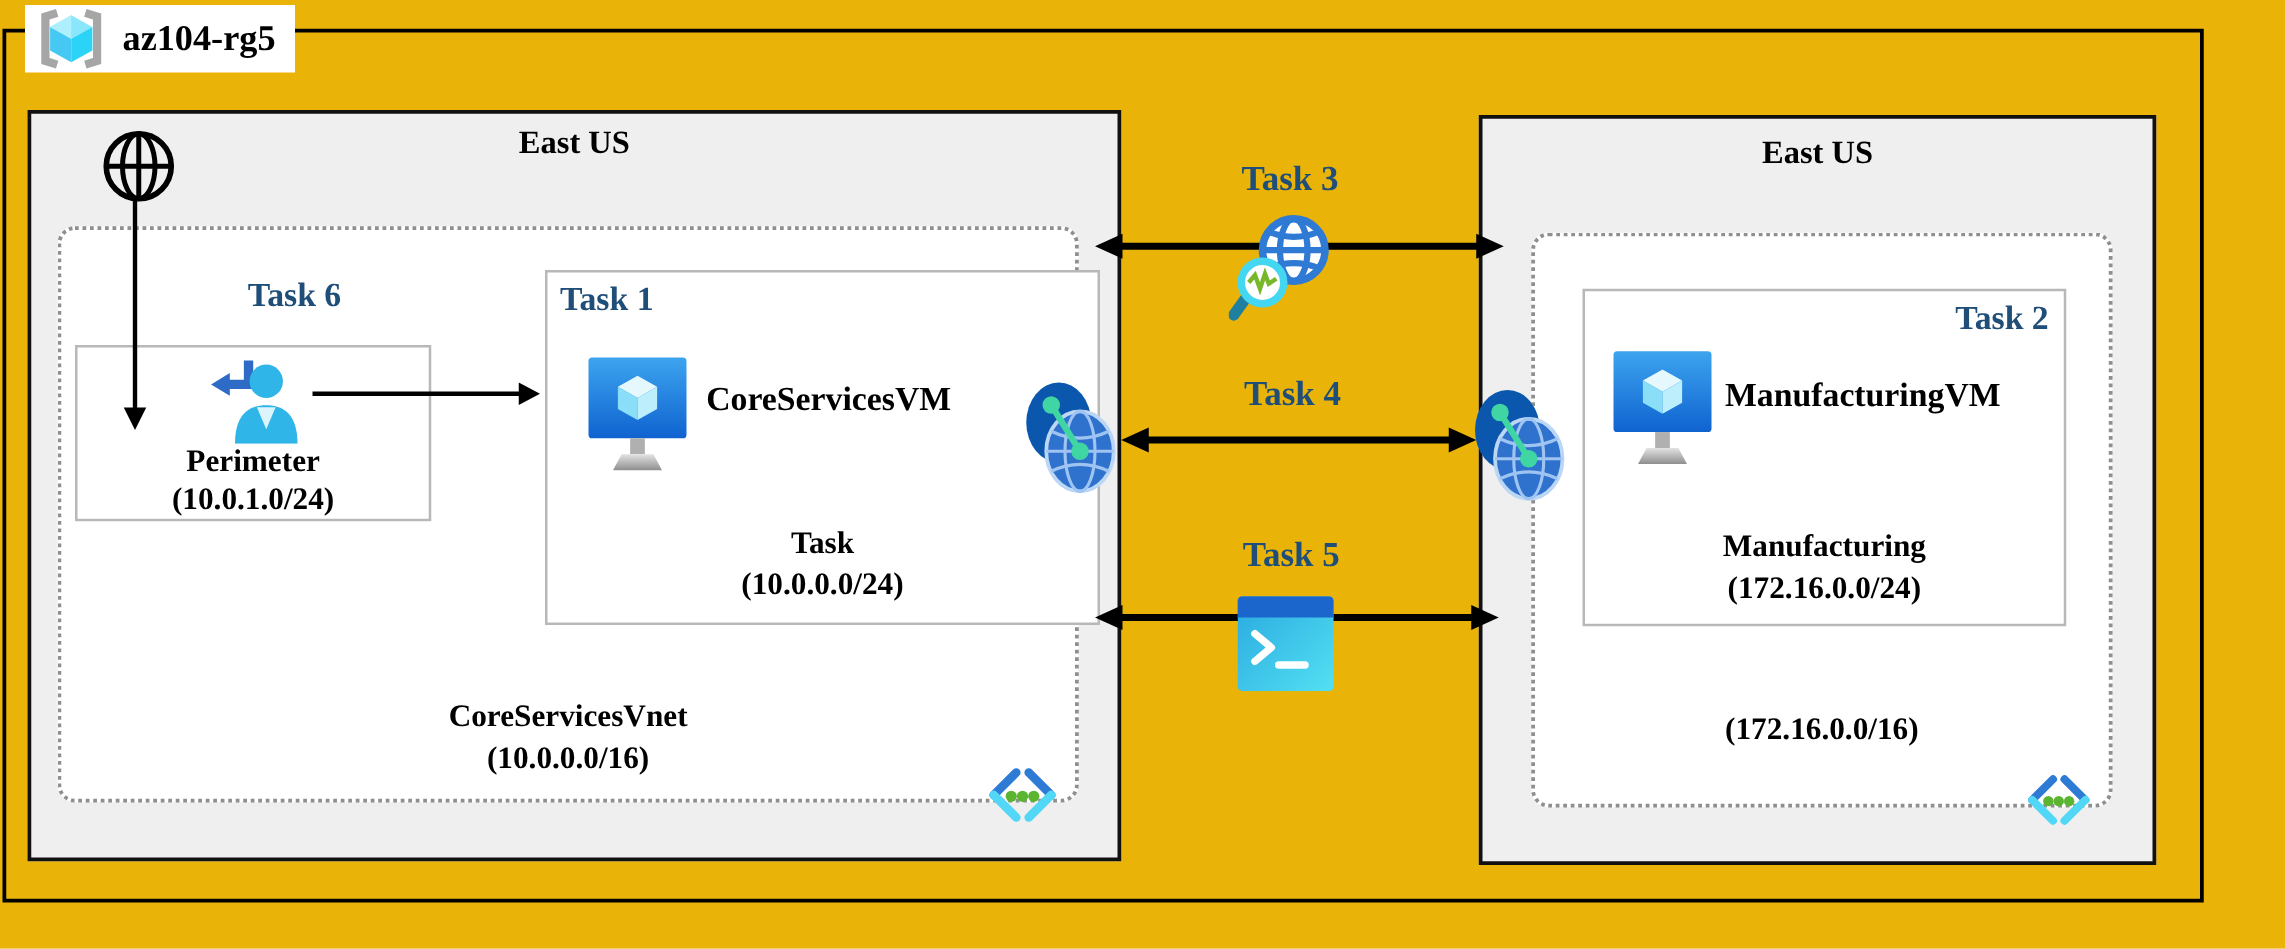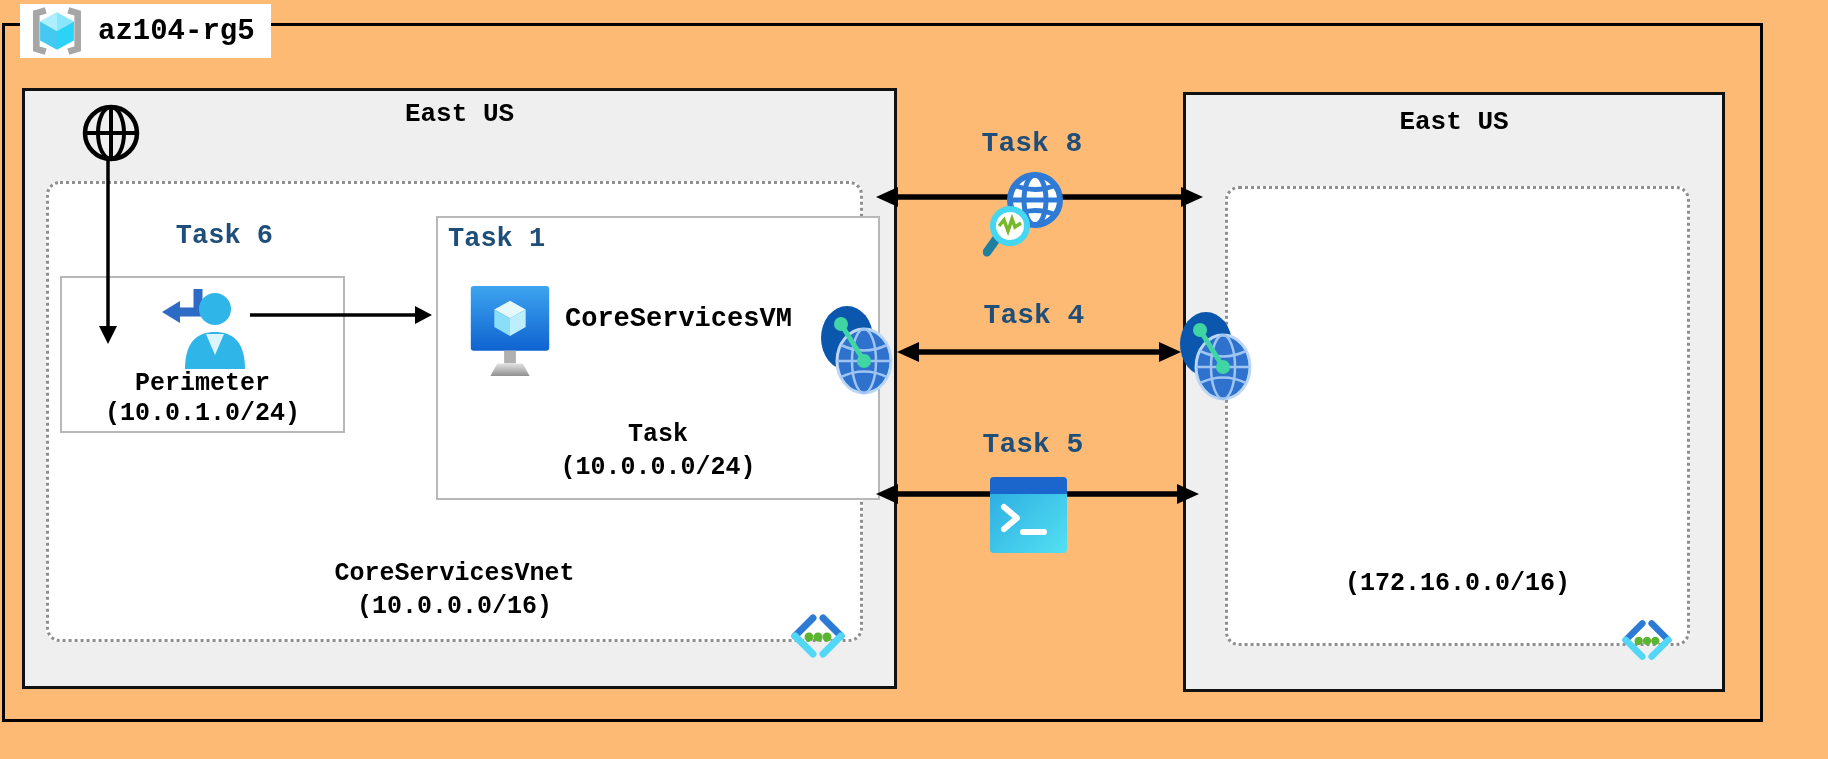--- a/index.html
+++ b/index.html
@@ -1,37 +1,37 @@
 <!DOCTYPE html>
 <html><head>
 <meta charset="utf-8">
 <style>
   html,body{margin:0;padding:0;background:#fff;}
   .canvas{
-    position:relative;width:1828px;height:759px;background:#fdba74;
-    font-family:Liberation Mono, monospace;color:#000;overflow:hidden;
+    position:relative;width:1828px;height:759px;background:#eab308;
+    font-family:Liberation Serif, serif;color:#000;overflow:hidden;
   }
   .abs{position:absolute;}
   
   .rg-box{left:2px;top:23px;width:1761px;height:699px;border:3px solid #000;box-sizing:border-box;z-index:1;}
   .rg-chip{left:20px;top:4px;height:54px;display:flex;align-items:center;gap:10px;background:#fff;padding:0 16px 0 6px;z-index:3;}
   .rg-title{font-size:29px;font-weight:700;}
   
   .region{border:3px solid #111;background:#efefef;box-sizing:border-box;z-index:2;}
   .region-left{left:22px;top:88px;width:875px;height:601px;}
   .region-right{left:1183px;top:92px;width:542px;height:600px;}
   .region-title{left:0;width:100%;text-align:center;font-size:26px;font-weight:700;z-index:4;}
   
   .vnet{border:3px dotted #8f8f8f;border-radius:14px;background:#fff;box-sizing:border-box;z-index:3;}
   .vnet-left{left:21px;top:90px;width:817px;height:461px;}
   .vnet-right{left:39px;top:91px;width:465px;height:460px;}
   .vnet-label{text-align:center;font-size:25px;font-weight:700;line-height:33px;z-index:4;}
   
   .node-box{background:#fff;border:2px solid #b8b8b8;box-sizing:border-box;z-index:5;}
-  .perimeter-box{left:35px;top:185px;width:285px;height:157px;display:flex;flex-direction:column;align-items:center;padding-top:7px;}
+  .perimeter-box{left:35px;top:185px;width:285px;height:141px;display:flex;flex-direction:column;align-items:center;padding-top:7px;}
   .task1-box{left:411px;top:125px;width:444px;height:284px;}
   .task2-box{left:80px;top:136px;width:387px;height:270px;}
   .task-label{font-size:27px;font-weight:700;color:#1f4e79;z-index:6;}
   .node-text{font-size:25px;font-weight:700;line-height:30px;text-align:center;}
   .vm-name{font-size:27px;font-weight:700;}
   .subnet-block{left:0;right:0;text-align:center;font-size:25px;font-weight:700;line-height:33px;}
   .mid-task{width:160px;text-align:center;font-size:28px;font-weight:700;color:#1f4e79;z-index:6;}
   .overlay{left:0;top:0;width:1828px;height:759px;z-index:10;pointer-events:none;}
   .icon-layer{z-index:11;}
 </style>
@@ -121,37 +121,53 @@
       <circle cx="29" cy="27" r="4.5" fill="#5cb531"></circle>
       <circle cx="38" cy="27" r="4.5" fill="#5cb531"></circle>
     </svg>
   </div>
 
   <div class="abs region region-right">
     <div class="abs region-title" style="top:12px;">East US</div>
 
     <div class="abs vnet vnet-right"></div>
 
+    <div class="abs node-box task2-box">
+      <div class="abs task-label" style="right:12px;top:6px;">Task 2</div>
+      <svg class="abs" style="left:20px;top:46px;" width="84" height="98" viewBox="0 0 84 100">
+        <rect x="2" y="2" width="80" height="66" rx="3" fill="url(#vmg1)"></rect>
+        <polygon points="42,17 58,26 42,35 26,26" fill="#e4f8fe"></polygon>
+        <polygon points="26,26 42,35 42,53 26,44" fill="#8adef7"></polygon>
+        <polygon points="58,26 42,35 42,53 58,44" fill="#bceefb"></polygon>
+        <rect x="36" y="68" width="12" height="13" fill="#b0b0b0"></rect>
+        <polygon points="29,81 55,81 62,94 22,94" fill="url(#stg1)"></polygon>
+      </svg>
+      <div class="abs vm-name" style="left:112px;top:68px;">ManufacturingVM</div>
+      <div class="abs subnet-block" style="bottom:12px;">
+        <div>Manufacturing</div>
+        <div>(172.16.0.0/24)</div>
+      </div>
+    </div>
 
     <div class="abs vnet-label" style="left:39px;top:472px;width:465px;">
       <div>(172.16.0.0/16)</div>
     </div>
 
     <svg class="abs icon-layer" style="left:432px;top:521px;" width="58" height="48" viewBox="0 0 58 52">
       <line x1="24" y1="8" x2="6" y2="26" stroke="#2e7bd6" stroke-width="7" stroke-linecap="round"></line>
       <line x1="6" y1="26" x2="24" y2="44" stroke="#52d7f7" stroke-width="7" stroke-linecap="round"></line>
       <line x1="34" y1="8" x2="52" y2="26" stroke="#2e7bd6" stroke-width="7" stroke-linecap="round"></line>
       <line x1="52" y1="26" x2="34" y2="44" stroke="#52d7f7" stroke-width="7" stroke-linecap="round"></line>
       <circle cx="20" cy="27" r="4.5" fill="#5cb531"></circle>
       <circle cx="29" cy="27" r="4.5" fill="#5cb531"></circle>
       <circle cx="38" cy="27" r="4.5" fill="#5cb531"></circle>
     </svg>
   </div>
 
-  <div class="abs mid-task" style="left:952px;top:128px;">Task 8</div>
+  <div class="abs mid-task" style="left:952px;top:128px;">Task 3</div>
   <div class="abs mid-task" style="left:954px;top:300px;">Task 4</div>
   <div class="abs mid-task" style="left:953px;top:429px;">Task 5</div>
 
   <svg class="abs overlay" width="1828" height="759" viewBox="0 0 1828 759">
 
     <g>
       <line x1="108" y1="160" x2="108" y2="328" stroke="#000" stroke-width="3.5"></line>
       <polygon points="99,326 117,326 108,344" fill="#000"></polygon>
     </g>
 

